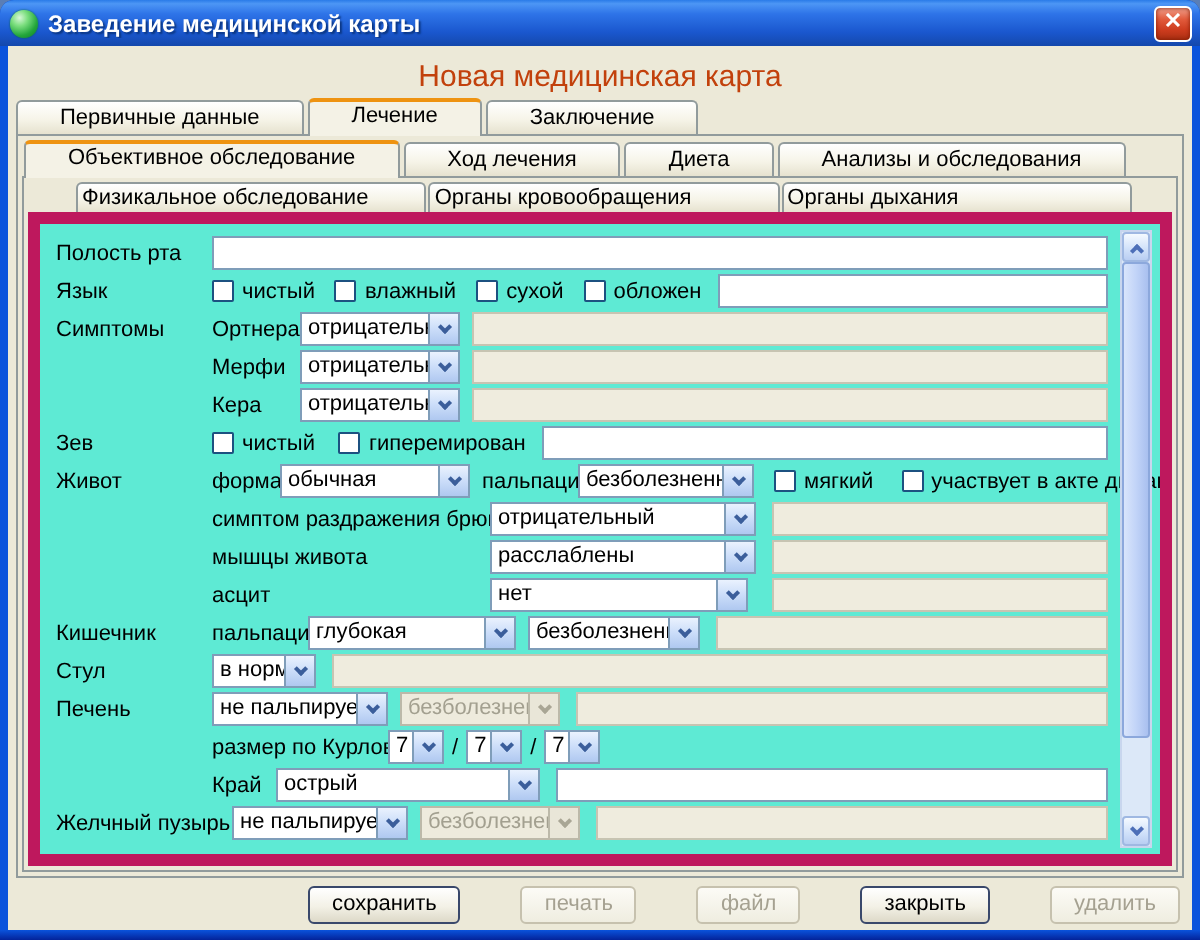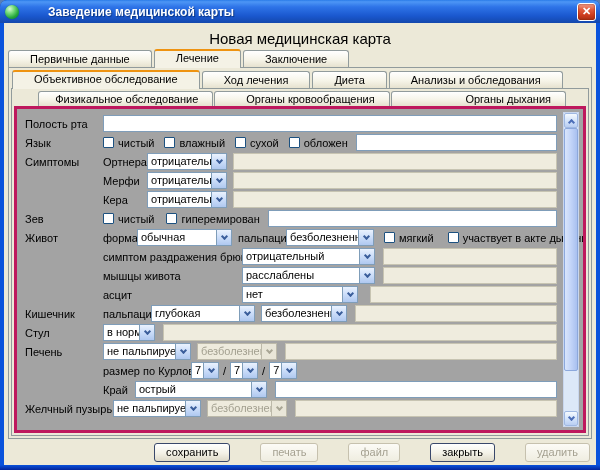--- a/index.html
+++ b/index.html
@@ -6,42 +6,42 @@
   *{box-sizing:border-box;}
   .window{position:relative;width:600px;height:470px;background:#0A53DC;border-radius:7px 7px 0 0;overflow:hidden;}
   .window::after{content:'';position:absolute;left:0;right:0;bottom:0;height:5px;background:linear-gradient(180deg,#0A53DC,#03239A);z-index:6;}
   
   .titlebar{position:absolute;left:0;right:0;top:0;height:23px;border-radius:7px 7px 0 0;
     background:linear-gradient(180deg,#2A7BE8 0%,#4D96F5 8%,#2E74E8 30%,#1A57CE 70%,#1448AC 100%);
     display:flex;align-items:center;padding:0 4px 0 5px;}
   .app-icon{width:14px;height:14px;border-radius:50%;margin-right:5px;flex:none;
     background:radial-gradient(circle at 34% 28%,#D8F7D8 0%,#7BDE7E 30%,#23A63B 65%,#0B7A24 100%);
     box-shadow:0 0 1px #063;}
-  .title-text{color:#fff;font-size:12px;font-weight:bold;text-shadow:1px 1px 1px #0A3580;flex:1;white-space:nowrap;overflow:hidden;margin-left:24px;}
+  .title-text{color:#fff;font-size:12px;font-weight:bold;text-shadow:1px 1px 1px #0A3580;flex:1;white-space:nowrap;overflow:hidden;}
   .close-btn{width:19px;height:18px;flex:none;border:1px solid #fff;border-radius:3px;color:#fff;font-size:11px;font-weight:bold;
     background:linear-gradient(180deg,#F0A08C 0%,#E25B3C 35%,#CC3B1D 70%,#A92F12 100%);
     display:flex;align-items:center;justify-content:center;line-height:1;box-shadow:inset 0 0 2px #7E1A02;}
   
   .client{position:absolute;left:4px;right:4px;top:23px;bottom:5px;background:#ECE9D8;display:flex;flex-direction:column;overflow:hidden;}
-  .heading{height:25px;padding-top:7px;text-align:center;font-size:15px;color:#000000;}
+  .heading{height:25px;padding-top:7px;text-align:center;font-size:15px;color:#c2410c;}
   
   .tabs{display:flex;gap:2px;position:relative;z-index:2;align-items:flex-end;}
   .tab{border:1px solid #919B9C;border-bottom:none;border-radius:3px 3px 0 0;font-size:11px;color:#000;
     background:linear-gradient(180deg,#FFFFFF 0%,#F6F4E8 55%,#E6E2CF 100%);padding:2px 21px 2px;white-space:nowrap;cursor:default;}
   .tab.selected{background:#F4F2E6;border-top:2px solid #EE9311;padding-top:1px;margin-bottom:-1px;padding-bottom:4px;z-index:3;}
   .tabs-l1{padding-left:4px;height:19px;}
   .panel1{flex:1;margin:0 4px;border:1px solid #919B9C;background:#ECE9D8;display:flex;flex-direction:column;min-height:0;}
   .tabs-l2{padding-left:3px;margin-top:2px;height:18px;}
   .panel2{flex:1;margin:0 2px 2px;border:1px solid #919B9C;background:#ECE9D8;display:flex;flex-direction:column;min-height:0;}
   .tabs-l3{gap:1px;}
-  .tabs-l3 .tab{flex:1;text-align:right;padding:1px 14px;font-size:11px;line-height:12px;overflow:hidden;margin-top:34px;}
+  .tabs-l3 .tab{flex:1;text-align:left;padding:1px 2px;font-size:11px;line-height:12px;overflow:hidden;margin-top:34px;}
   .tabs-l3a{margin:2px 22px 0 26px;height:15px;}
   .tabs-l3b{margin:0 2px;height:16px;}
   .tabs-l3b .tab.selected{padding-top:0;padding-bottom:3px;}
-  .panel3{flex:1;margin:0 2px 2px;border:3px solid #be185d;background:#a3a3a3;position:relative;overflow:hidden;min-height:0;}
+  .panel3{flex:1;margin:0 2px 2px;border:6px solid #be185d;background:#5eead4;position:relative;overflow:hidden;min-height:0;}
   
   .form{position:absolute;left:0;top:0;right:0;bottom:0;padding:5px 26px 0 8px;overflow:hidden;}
   .frow{display:flex;align-items:center;height:19px;font-size:11px;color:#000;}
   .flabel{flex:0 0 78px;white-space:nowrap;}
   .sub{white-space:nowrap;margin-right:4px;flex:none;}
   .tin{height:17px;border:1px solid #7F9DB9;background:#fff;flex:1;min-width:0;}
   .tin.dis{background:#EFECDE;border-color:#C7C4B2;}
   .combo{display:inline-flex;height:17px;border:1px solid #7F9DB9;background:#fff;align-items:stretch;flex:none;margin-right:6px;}
   .cval{flex:1;padding:1px 3px 0;font-size:11px;white-space:nowrap;overflow:hidden;}
   .cbtn{width:15px;flex:none;border-left:1px solid #7F9DB9;background:linear-gradient(180deg,#EAF2FE 0%,#CBDDF9 50%,#AFC8F0 100%);
@@ -227,21 +227,21 @@
                   <span class="cbtn">
                     <span class="chev"></span>
                   </span>
                 </span>
               <span class="tin dis"></span>
             </div>
 
             <div class="frow">
               <span class="flabel"></span>
               <span class="sub" style="width:135px">асцит</span>
-              <span class="combo" style="width:116px;margin-right:12px">
+              <span class="combo" style="width:129px;margin-right:12px">
                   <span class="cval">нет</span>
                   <span class="cbtn">
                     <span class="chev"></span>
                   </span>
                 </span>
               <span class="tin dis"></span>
             </div>
 
             <div class="frow">
               <span class="flabel">Кишечник</span>

